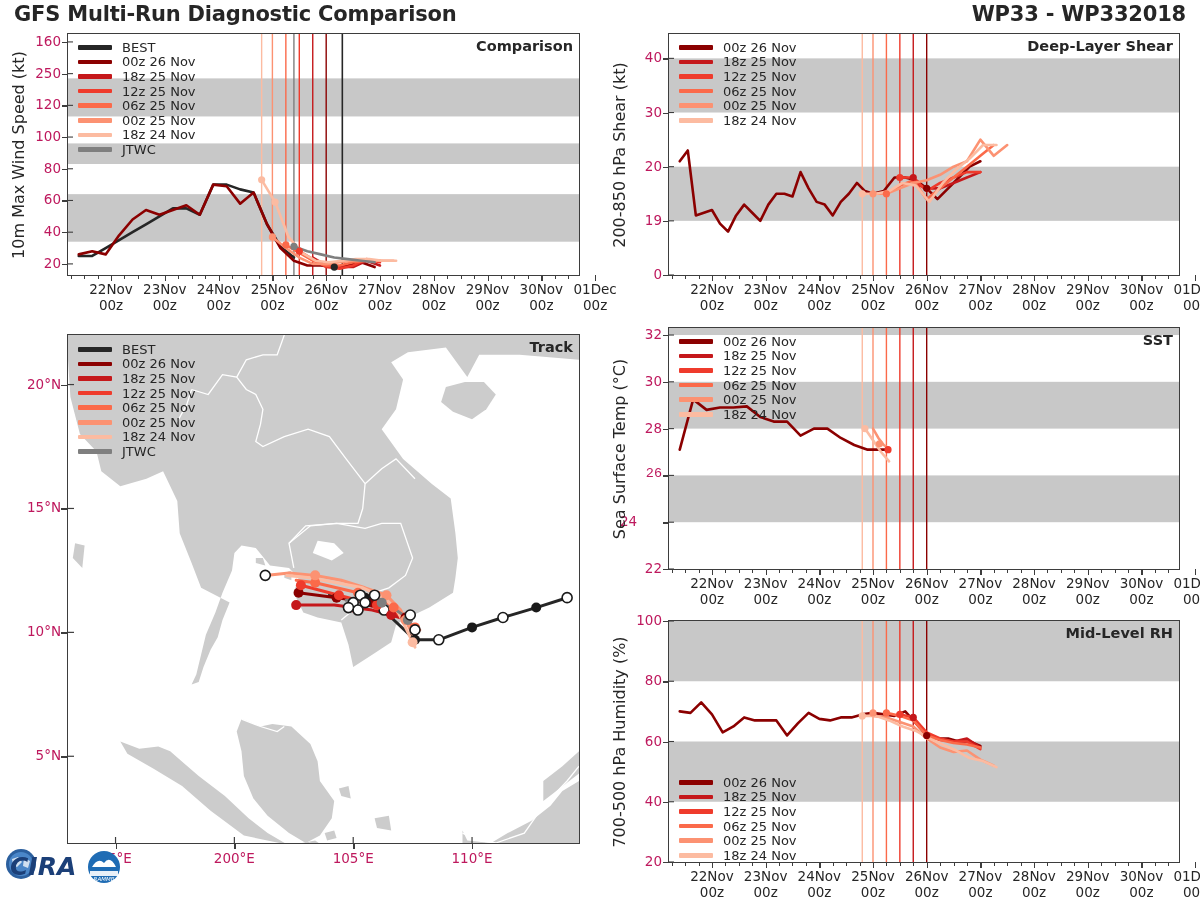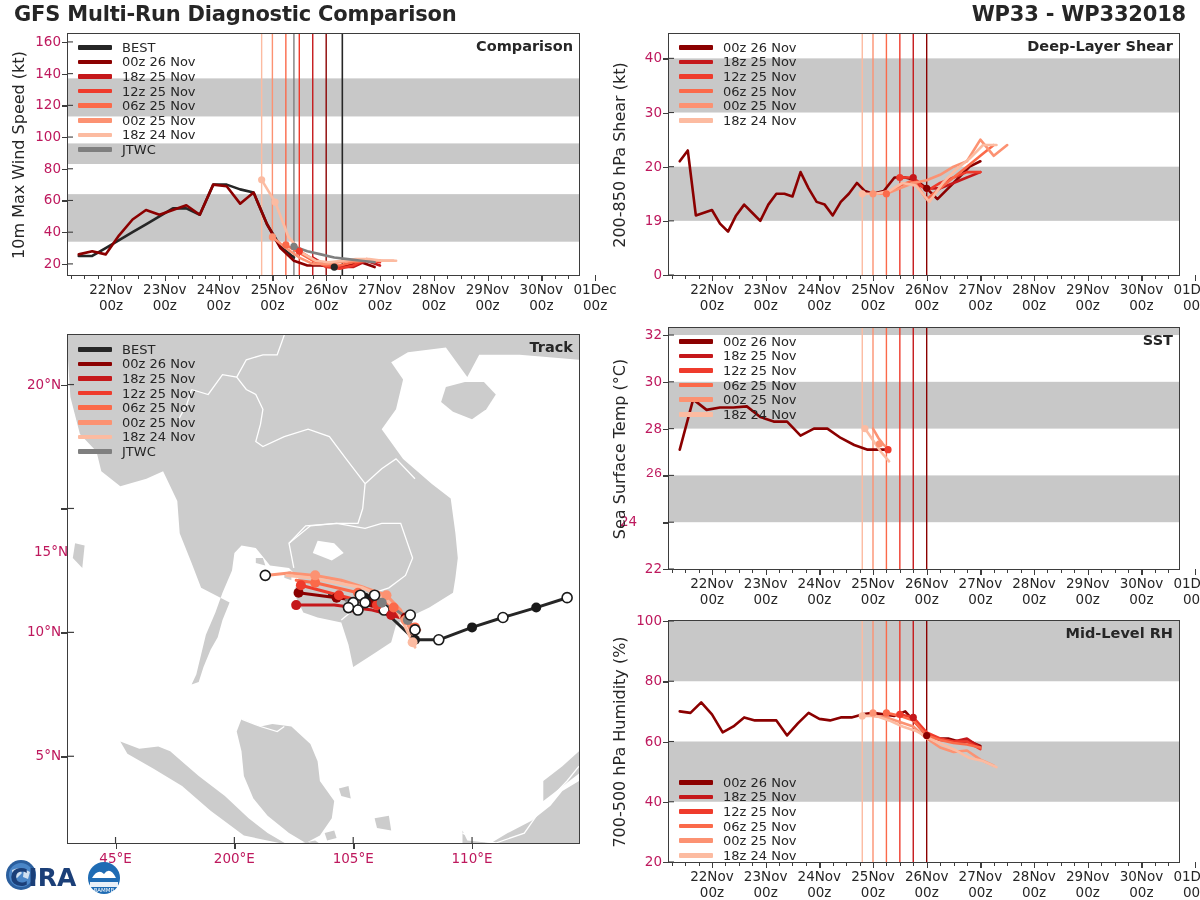--- a/index.html
+++ b/index.html
@@ -11,21 +11,21 @@
   .panel svg{display:block;position:absolute;left:0;top:0;}
   .corner-lbl{position:absolute;right:6px;top:4px;font-size:14.5px;font-weight:bold;color:#262626;z-index:6;}
   .tick-lbl{position:absolute;font-size:13.5px;color:#be185d;white-space:nowrap;text-align:center;}
   .ylab-rot{position:absolute;font-size:16px;color:#262626;white-space:nowrap;
             transform-origin:0 0;transform:rotate(-90deg);}
   .xtick{position:absolute;font-size:13.5px;color:#262626;text-align:center;width:70px;line-height:16px;}
   .legend{position:absolute;z-index:7;}
   .lg-row{display:flex;align-items:center;height:14.6px;}
   .lg-swatch{width:34px;height:4.6px;border-radius:1px;flex:0 0 auto;}
   .lg-txt{font-size:13px;color:#262626;margin-left:10px;white-space:nowrap;}
-  .logo{position:absolute;left:4px;bottom:2px;width:122px;height:50px;}
+  .logo{position:absolute;left:4px;bottom:13px;width:122px;height:50px;font-style:italic;}
 </style>
 </head>
 <body>
 
 <div class="ttl-main">GFS Multi-Run Diagnostic Comparison</div>
 <div class="ttl-right">WP33 - WP332018</div>
 
 <div class="panel" id="panel-intensity" style="left:67px;top:33px;width:513px;height:243px;">
     <svg width="511" height="241" viewBox="0 0 511 241">
       <rect x="0" y="160.13815789473685" width="511" height="47.56578947368419" fill="#c8c8c8"></rect>
@@ -239,21 +239,21 @@
     <div class="tick-lbl" style="left:19px;top:223.19078947368422px;width:42px;text-align:right;">40</div>
     <div style="position:absolute;left:62px;top:232.19078947368422px;width:5px;height:1.3px;background:#3d3d3d;"></div>
     <div class="tick-lbl" style="left:19px;top:191.48026315789474px;width:42px;text-align:right;">60</div>
     <div style="position:absolute;left:62px;top:200.48026315789474px;width:5px;height:1.3px;background:#3d3d3d;"></div>
     <div class="tick-lbl" style="left:19px;top:159.76973684210526px;width:42px;text-align:right;">80</div>
     <div style="position:absolute;left:62px;top:168.76973684210526px;width:5px;height:1.3px;background:#3d3d3d;"></div>
     <div class="tick-lbl" style="left:19px;top:128.0592105263158px;width:42px;text-align:right;">100</div>
     <div style="position:absolute;left:62px;top:137.0592105263158px;width:5px;height:1.3px;background:#3d3d3d;"></div>
     <div class="tick-lbl" style="left:19px;top:96.3486842105263px;width:42px;text-align:right;">120</div>
     <div style="position:absolute;left:62px;top:105.3486842105263px;width:5px;height:1.3px;background:#3d3d3d;"></div>
-    <div class="tick-lbl" style="left:19px;top:64.63815789473685px;width:42px;text-align:right;">140</div>
+    <div class="tick-lbl" style="left:19px;top:64.63815789473685px;width:42px;text-align:right;">250</div>
     <div style="position:absolute;left:62px;top:73.63815789473685px;width:5px;height:1.3px;background:#3d3d3d;"></div>
     <div class="tick-lbl" style="left:19px;top:32.92763157894737px;width:42px;text-align:right;">160</div>
     <div style="position:absolute;left:62px;top:41.92763157894737px;width:5px;height:1.3px;background:#3d3d3d;"></div>
     <div class="ylab-rot" style="left: 9px; top: 154.5px; transform: rotate(-90deg) translate(-50%, 0px);">10m Max Wind Speed (kt)</div>
     <div style="position:absolute;left:111.03157894736847px;top:275px;width:1.3px;height:6px;background:#3d3d3d;"></div>
     <div class="xtick" style="left:76.03157894736847px;top:281px;">
       <div>22Nov</div>
       <div>00z</div>
     </div>
     <div style="position:absolute;left:164.821052631579px;top:275px;width:1.3px;height:6px;background:#3d3d3d;"></div>
@@ -599,21 +599,21 @@
     <div style="position:absolute;left:1074.3157894736842px;top:862px;width:1px;height:3.5px;background:#3d3d3d;"></div>
     <div style="position:absolute;left:1101.157894736842px;top:862px;width:1px;height:3.5px;background:#3d3d3d;"></div>
     <div style="position:absolute;left:1114.578947368421px;top:862px;width:1px;height:3.5px;background:#3d3d3d;"></div>
     <div style="position:absolute;left:1128px;top:862px;width:1px;height:3.5px;background:#3d3d3d;"></div>
     <div style="position:absolute;left:1154.842105263158px;top:862px;width:1px;height:3.5px;background:#3d3d3d;"></div>
     <div style="position:absolute;left:1168.2631578947369px;top:862px;width:1px;height:3.5px;background:#3d3d3d;"></div>
     <div class="tick-lbl" style="left:5px;top:747.2682926829268px;width:56px;text-align:right;">5°N</div>
     <div style="position:absolute;left:61px;top:756.2682926829268px;width:6px;height:1.3px;background:#3d3d3d;"></div>
     <div class="tick-lbl" style="left:5px;top:623.3658536585366px;width:56px;text-align:right;">10°N</div>
     <div style="position:absolute;left:61px;top:632.3658536585366px;width:6px;height:1.3px;background:#3d3d3d;"></div>
-    <div class="tick-lbl" style="left:23px;top:499.4634146341463px;width:56px;margin-top:44px;">15°N</div>
+    <div class="tick-lbl" style="left:5px;top:499.4634146341463px;width:56px;text-align:right;">15°N</div>
     <div style="position:absolute;left:61px;top:508.4634146341463px;width:6px;height:1.3px;background:#3d3d3d;"></div>
     <div class="tick-lbl" style="left:5px;top:375.5609756097561px;width:56px;text-align:right;">20°N</div>
     <div style="position:absolute;left:61px;top:384.5609756097561px;width:6px;height:1.3px;background:#3d3d3d;"></div>
     <div class="tick-lbl" style="left:80.53488372093022px;top:850px;width:70px;text-align:center;">45°E</div>
     <div style="position:absolute;left:115.53488372093022px;top:843px;width:1.3px;height:6px;background:#3d3d3d;"></div>
     <div class="tick-lbl" style="left:199.37209302325581px;top:850px;width:70px;text-align:center;">200°E</div>
     <div style="position:absolute;left:234.37209302325581px;top:843px;width:1.3px;height:6px;background:#3d3d3d;"></div>
     <div class="tick-lbl" style="left:318.2093023255814px;top:850px;width:70px;text-align:center;">105°E</div>
     <div style="position:absolute;left:353.2093023255814px;top:843px;width:1.3px;height:6px;background:#3d3d3d;"></div>
     <div class="tick-lbl" style="left:437.04651162790697px;top:850px;width:70px;text-align:center;">110°E</div>

